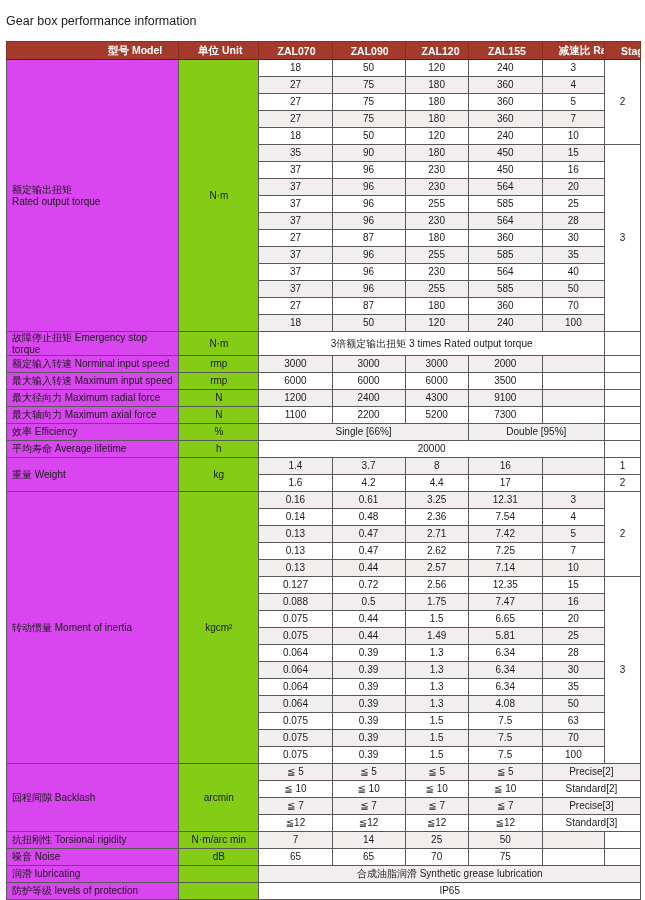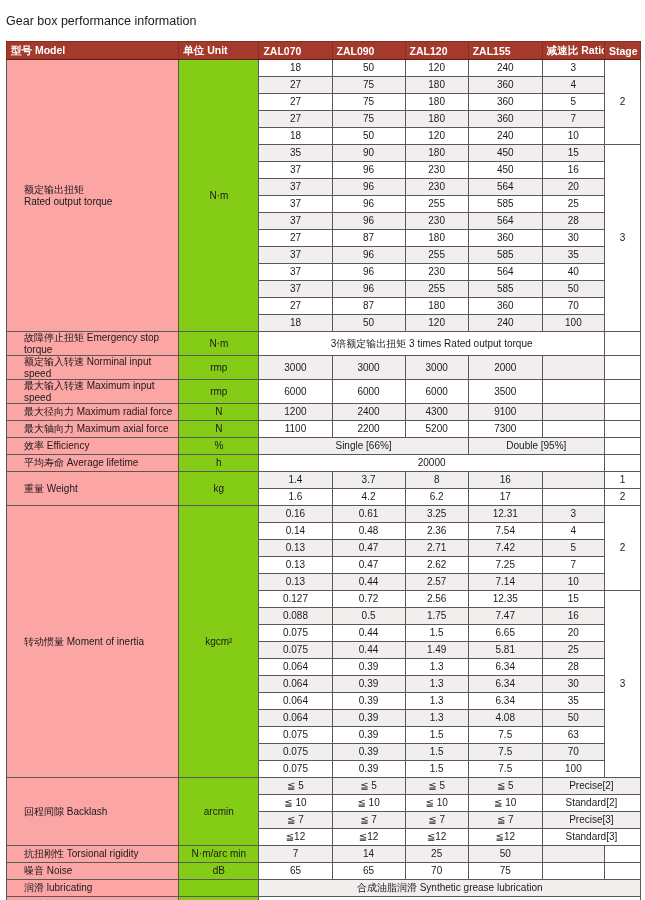--- a/index.html
+++ b/index.html
@@ -9,27 +9,27 @@
   }
   .page{padding:5px 5px 0 6px;}
   .title-cn{font-size:13px;font-weight:bold;margin:1px 0 2px 0;}
   .title-en{font-size:12.5px;font-weight:normal;margin:9px 0 13px 0;}
   table{
     border-collapse:collapse;table-layout:fixed;width:635px;
   }
   th{
     background:#a43a2c;color:#ffffff;font-size:10.5px;font-weight:bold;
     height:17px;border:1px solid #8a2d21;border-bottom:1px solid #5d1c13;
-    padding:0 4px;text-align:left;overflow:hidden;white-space:nowrap;
+    padding:0 16px;text-align:right;overflow:hidden;white-space:nowrap;
   }
   td{
     border:1px solid #585858;font-size:10px;height:16px;line-height:11.5px;
     text-align:center;padding:0 2px;background:#ffffff;overflow:hidden;
   }
-  td.label{text-align:left;padding-left:17px;white-space:pre-line;background:#fca5a5;}
+  td.label{text-align:left;padding-left:5px;white-space:pre-line;background:#d946ef;}
   td.unit{background:#84cc16;text-align:center;}
   td.stage{background:#ffffff;}
   tr.shaded td.data, tr.shaded td.span{background:#f2eeee;}
 </style>
 </head>
 <body>
 
 <div class="page">
   <h2 class="title-en">Gear box performance information</h2>
   <table>
@@ -238,21 +238,21 @@
           <td class="data">1.4</td>
           <td class="data">3.7</td>
           <td class="data">8</td>
           <td class="data">16</td>
           <td class="data"></td>
           <td class="stage">1</td>
         </tr>
         <tr>
           <td class="data">1.6</td>
           <td class="data">4.2</td>
-          <td class="data">6.2</td>
+          <td class="data">4.4</td>
           <td class="data">17</td>
           <td class="data"></td>
           <td class="stage">2</td>
         </tr>
         <tr class="shaded">
           <td rowspan="16" class="label">转动惯量 Moment of inertia</td>
           <td rowspan="16" class="unit">kgcm²</td>
           <td class="data">0.16</td>
           <td class="data">0.61</td>
           <td class="data">3.25</td>

